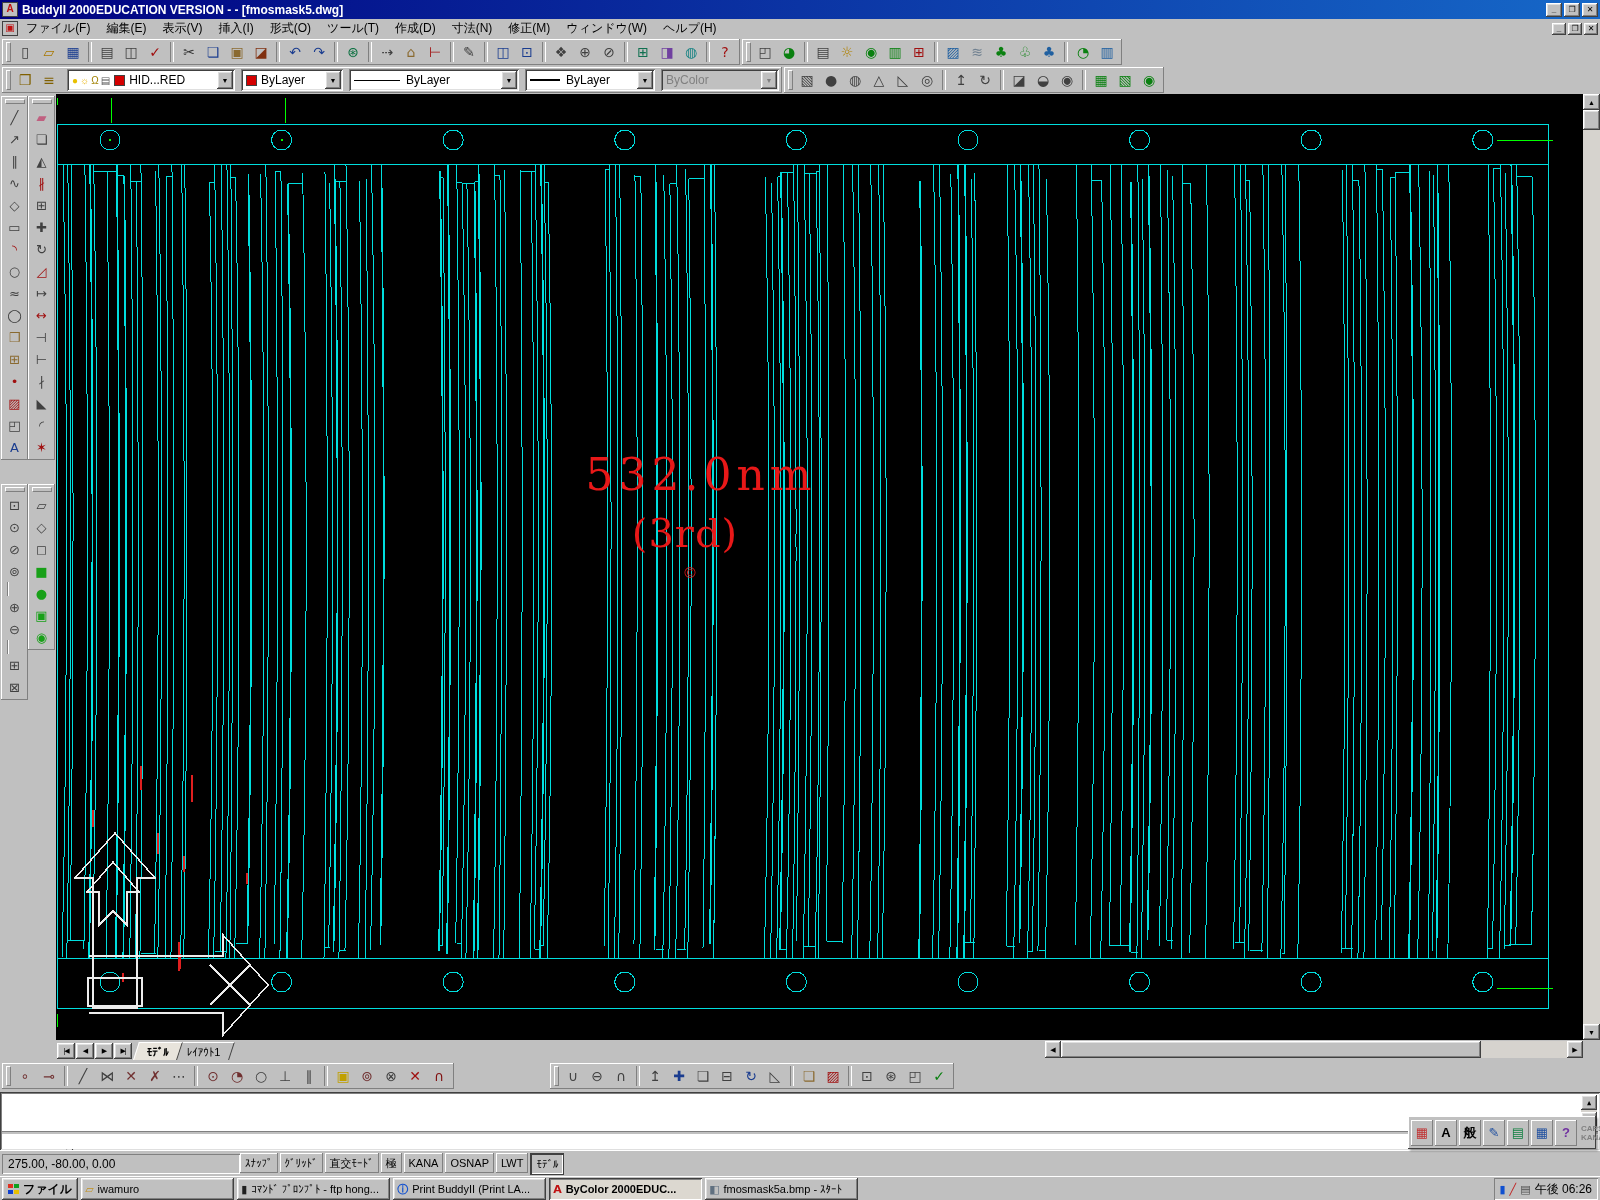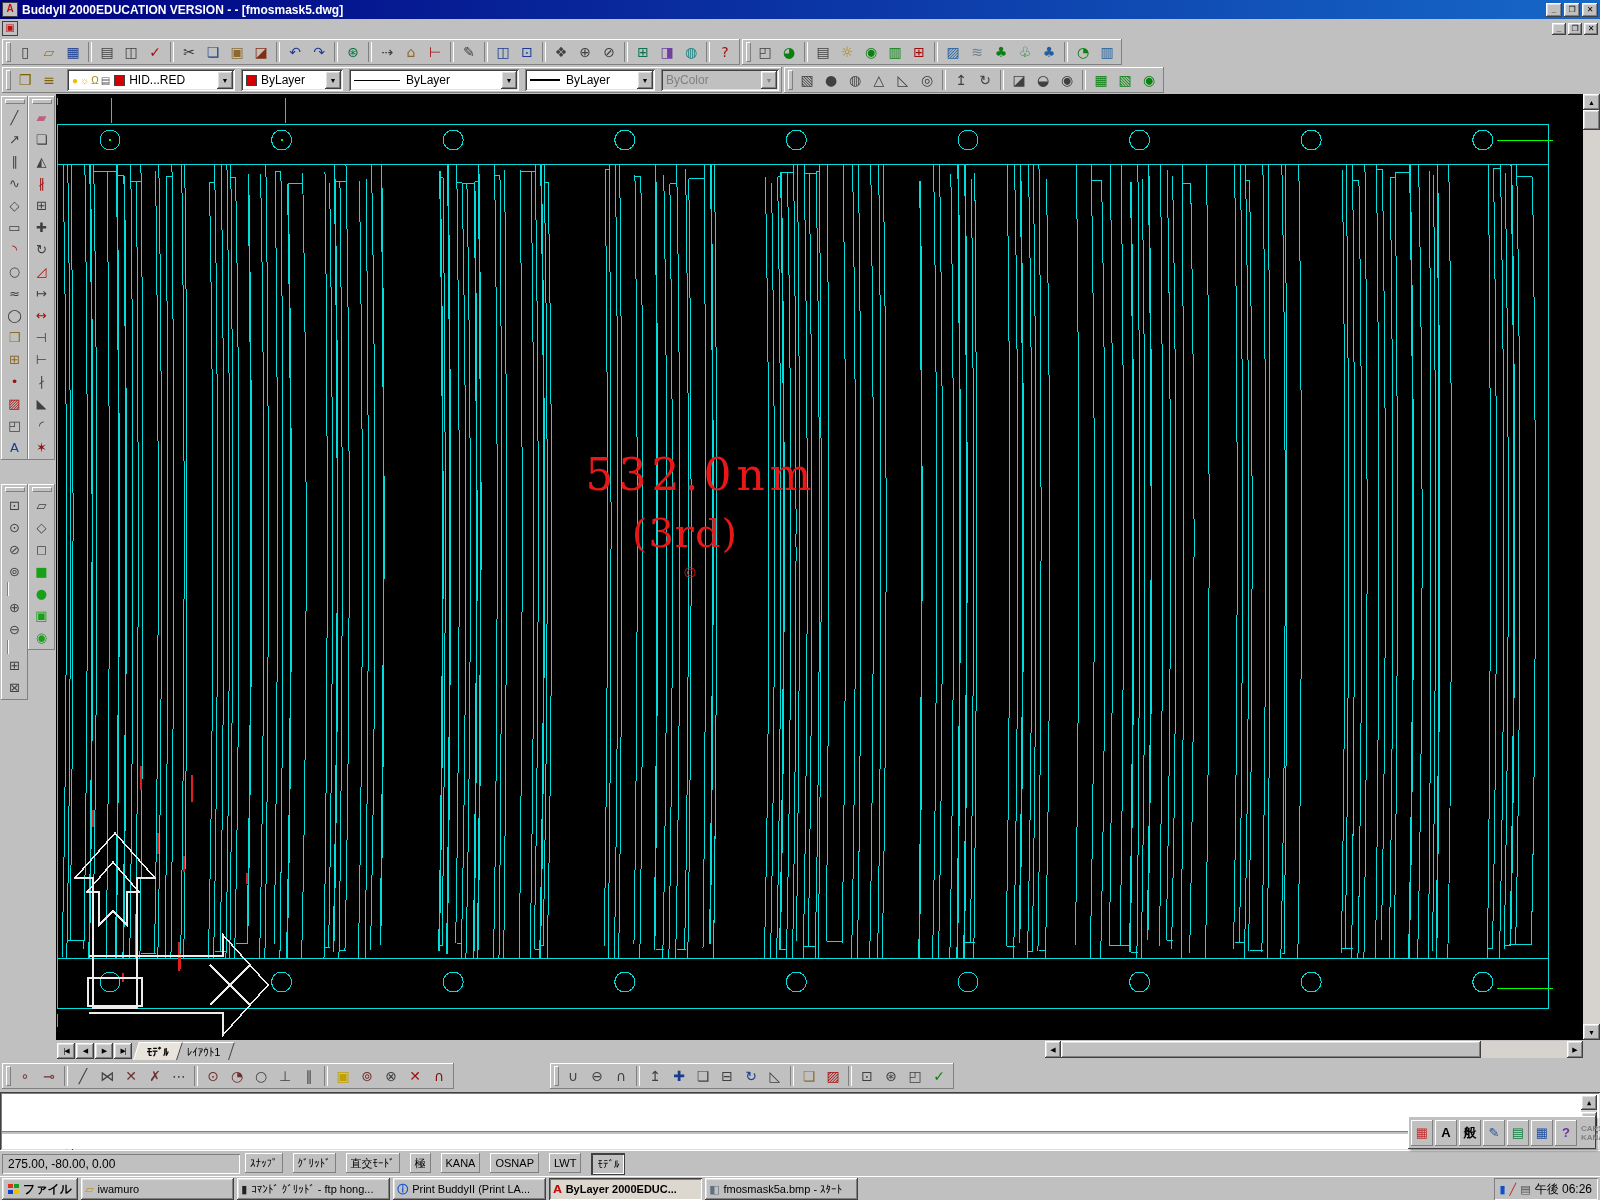--- a/index.html
+++ b/index.html
@@ -89,21 +89,21 @@
   #cmd-scroll{position:absolute;right:3px;top:3px;width:16px;height:32px;}
   #cmd-scroll .scroll-btn{width:16px;height:15px;position:absolute;}
   #cmd-split{position:absolute;left:2px;right:2px;top:39px;height:2px;border-top:1px solid #808080;border-bottom:1px solid #fff;background:#c0c0c0;}
   #cmd-prompt{position:absolute;left:3px;right:3px;top:42px;height:14px;line-height:14px;white-space:pre;}
 
   
   #status{position:absolute;left:0;top:1150px;width:1600px;height:26px;background:#c0c0c0;
     border-top:1px solid #fff;display:flex;align-items:center;}
   #coords{width:238px;height:20px;margin-left:2px;display:flex;align-items:center;padding-left:6px;box-sizing:border-box;
     font-size:12px;}
-  .sbtns{display:flex;gap:10px;margin-left:5px;}
+  .sbtns{display:flex;gap:2px;}
   .sb-btn{height:20px;padding:0 5px;display:flex;align-items:center;font-size:11px;white-space:nowrap;
     box-shadow:inset -1px -1px 0 #808080,inset 1px 1px 0 #fff;background:#c0c0c0;}
   .sb-btn.active{box-shadow:inset 1px 1px 0 #404040,inset -1px -1px 0 #fff;border:1px solid #404040;}
 
   
   #ime{position:absolute;left:1408px;top:1116px;width:188px;height:33px;z-index:6;
     background:#c0c0c0;box-shadow:inset -1px -1px 0 #404040,inset 1px 1px 0 #fff,2px 2px 2px rgba(0,0,0,.35);
     display:flex;align-items:center;padding:0 2px;box-sizing:border-box;}
   .ime-btn{width:22px;height:26px;margin:0 1px;display:flex;align-items:center;justify-content:center;
     box-shadow:inset -1px -1px 0 #808080,inset 1px 1px 0 #fff;font-size:13px;font-weight:bold;}
@@ -133,20 +133,33 @@
     <span class="title-text">BuddyII 2000EDUCATION VERSION -  - [fmosmask5.dwg]</span>
     <span class="winbtns">
       <span class="wbtn raised" style="color: rgb(0, 0, 0);">_</span>
       <span class="wbtn raised" style="color: rgb(0, 0, 0);">❐</span>
       <span class="wbtn raised" style="color: rgb(0, 0, 0);">✕</span>
     </span>
   </div>
 
   <div id="menubar">
     <span class="app-ico" style="color: rgb(192, 16, 16);">▣</span>
+    <nav style="display:flex">
+        <span class="menu-item">ファイル(F)</span>
+        <span class="menu-item">編集(E)</span>
+        <span class="menu-item">表示(V)</span>
+        <span class="menu-item">挿入(I)</span>
+        <span class="menu-item">形式(O)</span>
+        <span class="menu-item">ツール(T)</span>
+        <span class="menu-item">作成(D)</span>
+        <span class="menu-item">寸法(N)</span>
+        <span class="menu-item">修正(M)</span>
+        <span class="menu-item">ウィンドウ(W)</span>
+        <span class="menu-item">ヘルプ(H)</span>
+      </nav>
     <span class="winbtns">
       <span class="wbtn raised" style="color: rgb(0, 0, 0);">_</span>
       <span class="wbtn raised" style="color: rgb(0, 0, 0);">❐</span>
       <span class="wbtn raised" style="color: rgb(0, 0, 0);">✕</span>
     </span>
   </div>
 
   <div id="row1" class="trow">
     <div class="tb-group">
       <span class="grip"></span>
@@ -1086,29 +1099,29 @@
       <span class="winflag"></span>
       <span>ファイル</span>
     </div>
     <div style="display:flex">
         <div class="task raised">
           <span class="ticon" style="color: rgb(192, 144, 32); font-weight: bold;">▱</span>
           <span>iwamuro</span>
         </div>
         <div class="task raised">
           <span class="ticon" style="color: rgb(32, 32, 32); font-weight: bold;">▮</span>
-          <span>ｺﾏﾝﾄﾞ ｸﾞﾘｯﾄﾞ - ftp hong...</span>
+          <span>ｺﾏﾝﾄﾞ ﾌﾟﾛﾝﾌﾟﾄ - ftp hong...</span>
         </div>
         <div class="task raised">
           <span class="ticon" style="color: rgb(16, 80, 208); font-weight: bold;">ⓘ</span>
           <span>Print BuddyII (Print LA...</span>
         </div>
         <div class="task active">
           <span class="ticon" style="color: rgb(192, 16, 16); font-weight: bold;">A</span>
-          <span>ByLayer 2000EDUC...</span>
+          <span>ByColor 2000EDUC...</span>
         </div>
         <div class="task raised">
           <span class="ticon" style="color: rgb(96, 112, 128); font-weight: bold;">◧</span>
           <span>fmosmask5a.bmp - ｽﾀｰﾄ</span>
         </div>
       </div>
     <div id="tray" class="sunken-thin">
       <span class="ticon" style="color: rgb(16, 80, 208);">▮</span>
       <span class="ticon" style="color: rgb(192, 32, 32);">╱</span>
       <span class="ticon" style="color: rgb(80, 80, 80);">▤</span>

